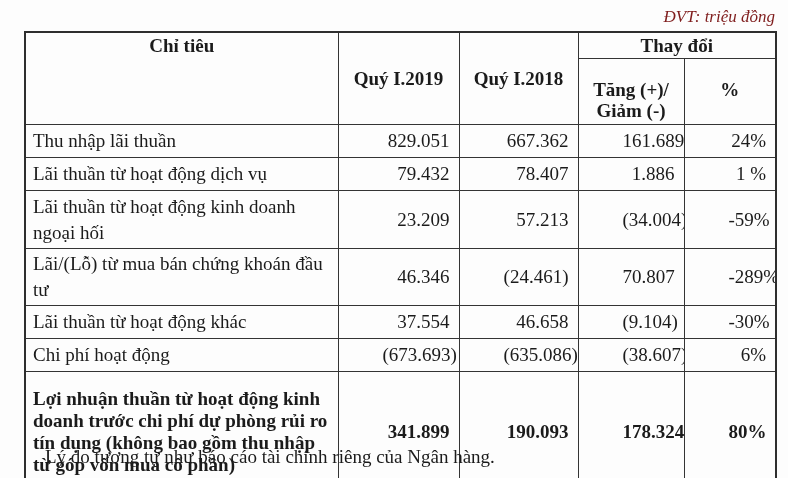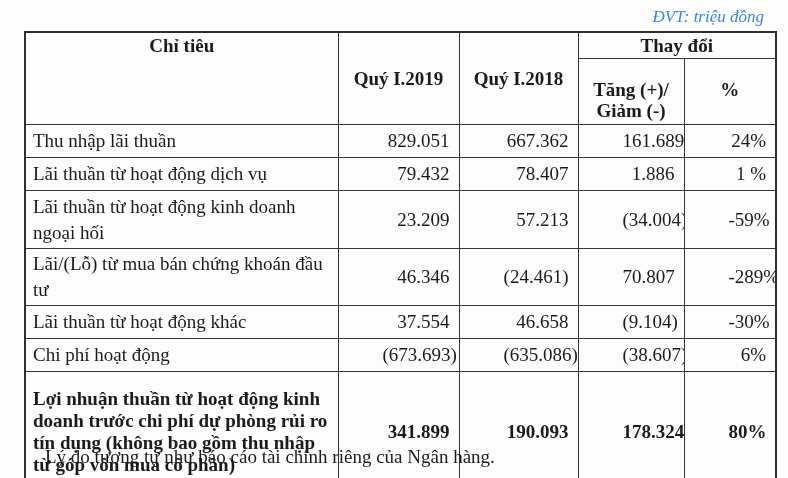--- a/index.html
+++ b/index.html
@@ -10,24 +10,24 @@
     color: #1b1b1b;
   }
   .page {
     position: relative;
     width: 788px; height: 478px;
     background: #fdfdfd;
     overflow: hidden;
   }
   .unit-note {
     position: absolute;
-    top: 7px; right: 24px;
+    top: 7px; right: 13px;
     font-style: italic;
     font-size: 17px;
-    color: #3b82f6;
+    color: #7f1d1d;
   }
   table.fin-table {
     position: absolute;
     left: 24px; top: 31px;
     width: 751px;
     border-collapse: collapse;
     table-layout: fixed;
     border: 2px solid #2e2e2e;
   }
   .fin-table td {

